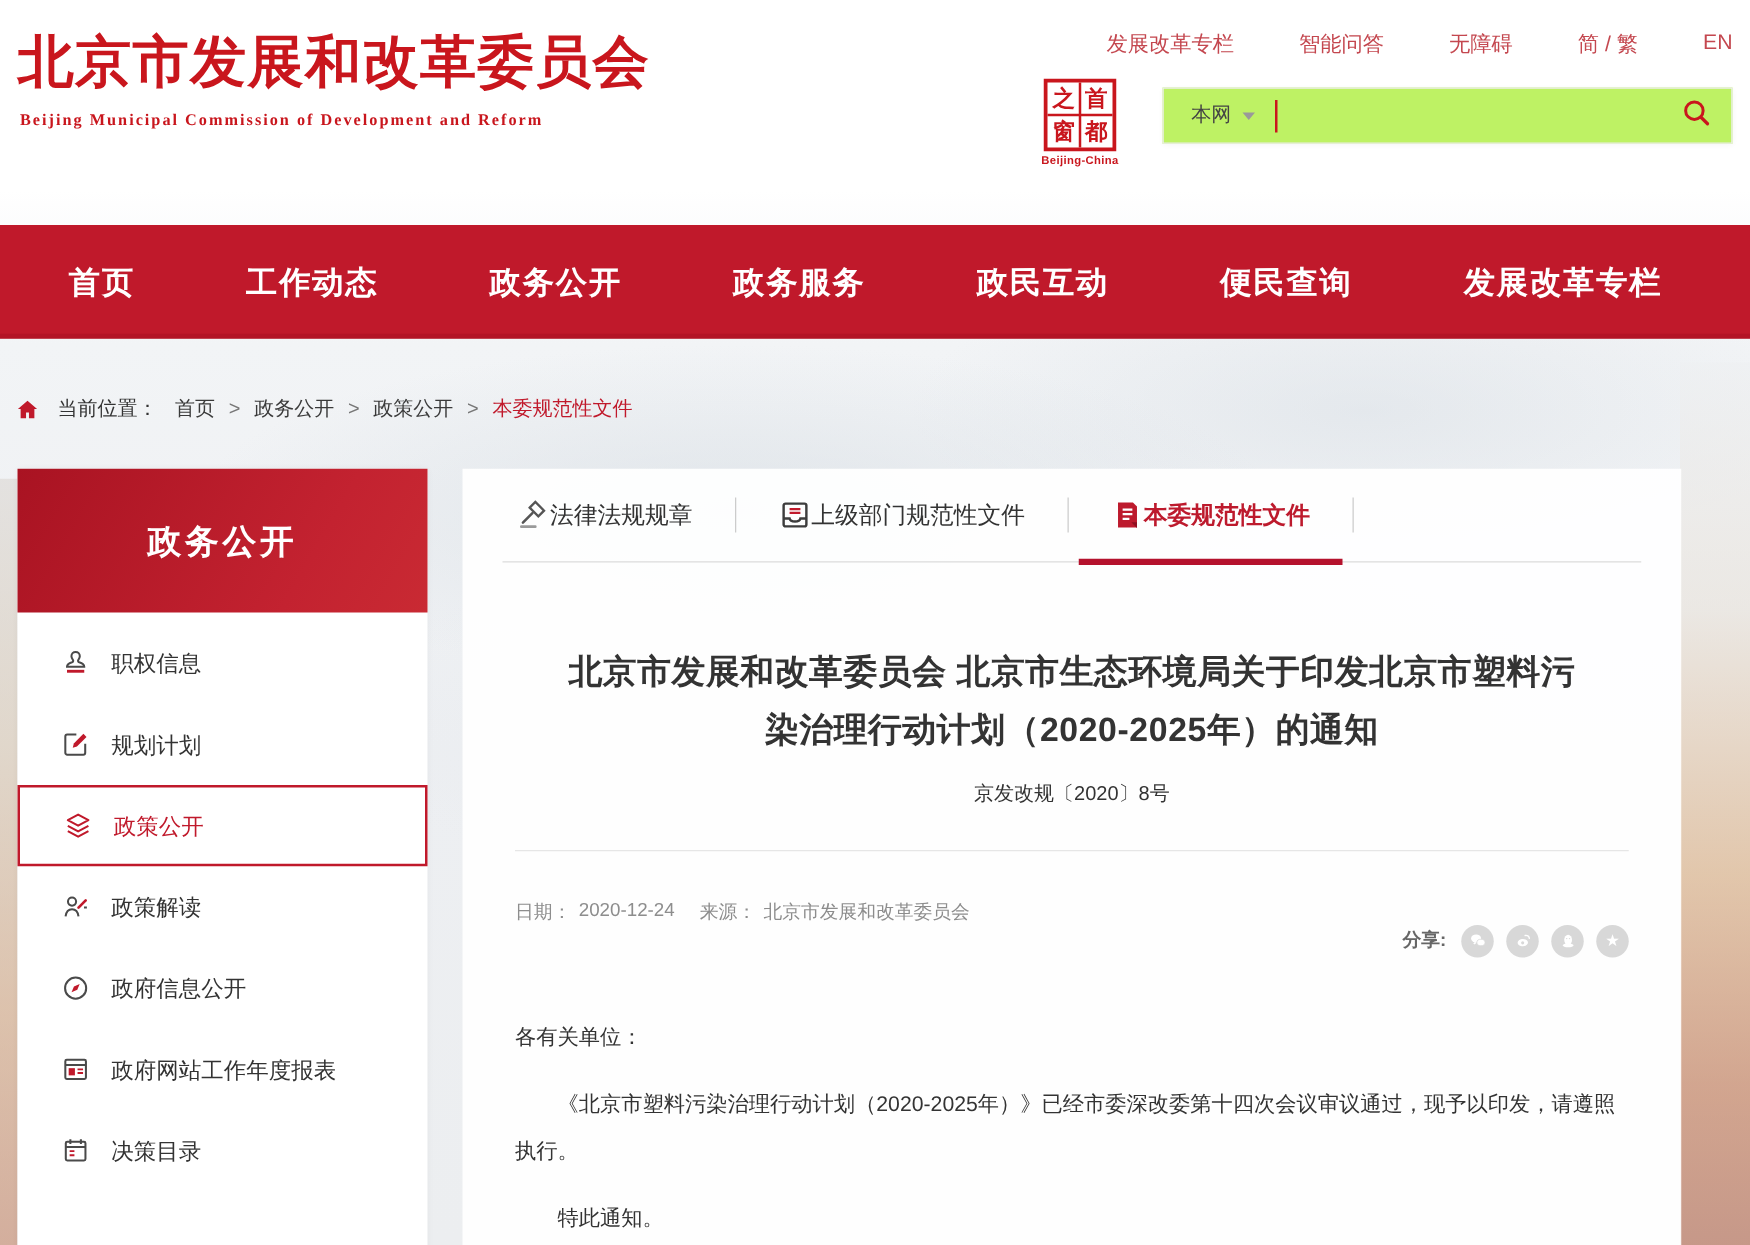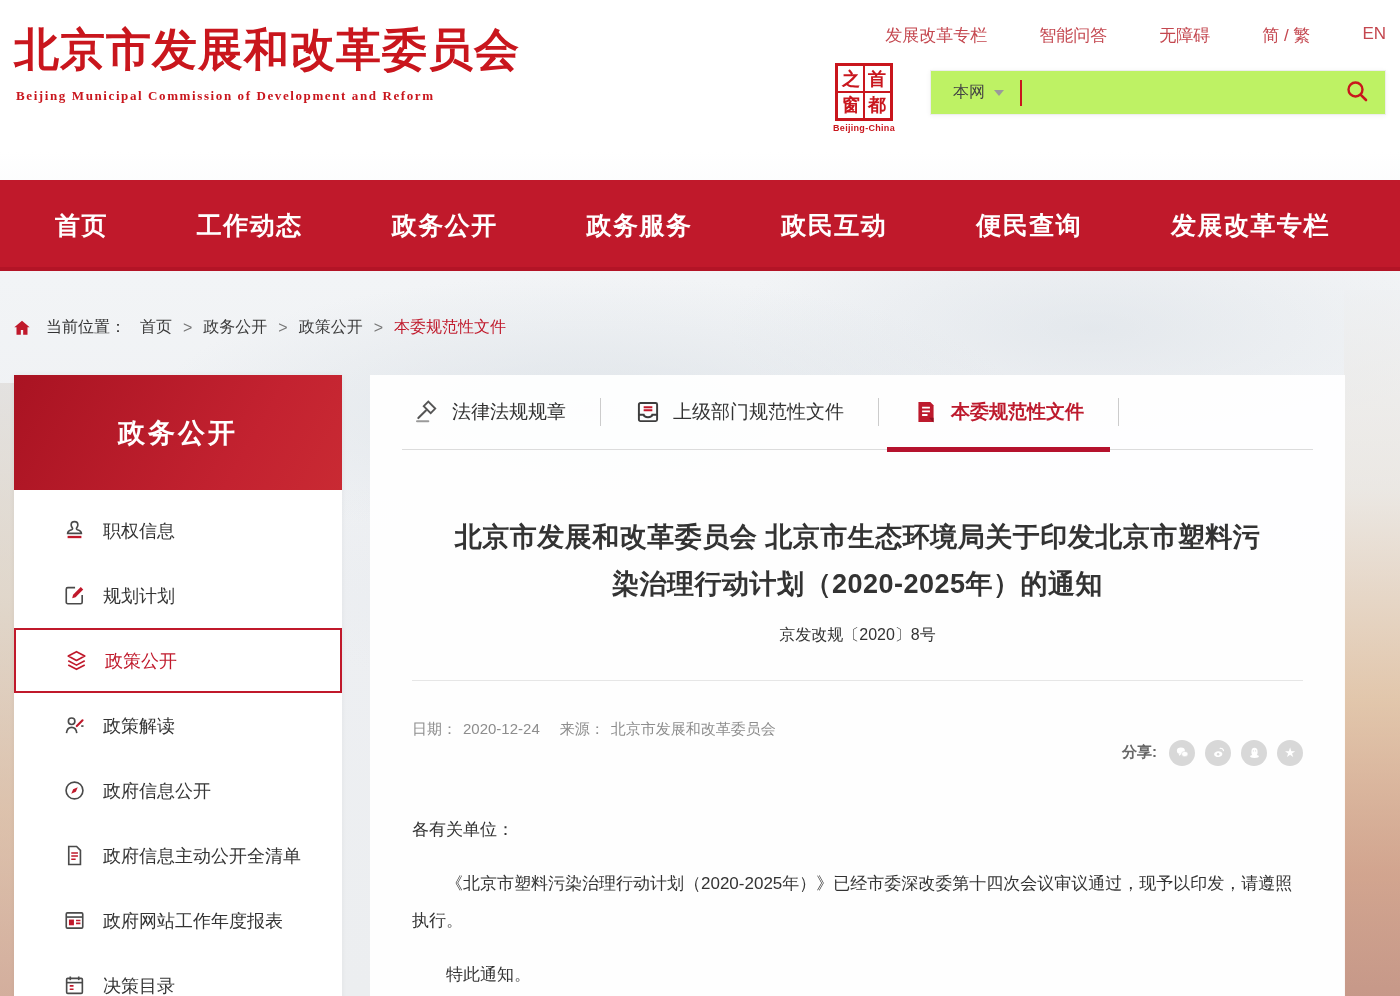--- a/index.html
+++ b/index.html
@@ -55,29 +55,29 @@
   .crumb{color:#3a3a3a;cursor:pointer;}
   .crumb-sep{margin:0 11px;color:#777;}
   .crumb.active{color:#c0192b;}
 
   
   .content{position:relative;z-index:1;display:flex;margin-top:37px;align-items:flex-start;}
   .sidebar{width:328px;margin-left:14px;flex:none;background:#fff;box-shadow:0 0 6px rgba(0,0,0,.05);}
   .side-head{height:115px;background:linear-gradient(120deg,#a91322 0%,#c32230 70%,#c92a33 100%);
     display:flex;align-items:center;justify-content:center;color:#fff;font-size:27px;font-weight:bold;letter-spacing:3px;}
   .side-body{padding:8px 0 0 0;min-height:510px;}
-  .side-item{height:65px;display:flex;align-items:center;padding-left:48px;gap:17px;
+  .side-item{height:65px;display:flex;align-items:center;padding-left:34px;gap:17px;
     font-size:18px;color:#333;cursor:pointer;box-sizing:border-box;}
   .side-item .ic{width:24px;height:24px;flex:none;display:flex;align-items:center;justify-content:center;}
   .side-item.active{border:2px solid #c0192b;color:#c0192b;}
 
   
   .main{flex:1;margin:0 55px 0 28px;background:rgba(255,255,255,.93);padding:0 42px 40px 42px;box-sizing:border-box;}
   .tabs{display:flex;align-items:center;height:74px;border-bottom:1px solid #dcdcdc;margin:0 -10px;}
-  .tab{position:relative;height:100%;display:flex;align-items:center;gap:12px;padding:0 12px;
+  .tab{position:relative;height:100%;display:flex;align-items:center;padding:0 12px;
     font-size:19px;color:#333;cursor:pointer;white-space:nowrap;}
   .tab-sep{width:1px;height:28px;background:#ccc;margin:0 22px;}
   .tab.active{color:#bd1a2d;font-weight:bold;}
   .tab.active::after{content:"";position:absolute;left:-14px;right:-14px;bottom:-3px;height:5px;background:#b5122d;}
   .tab .ic{display:flex;align-items:center;}
 
   .article-title{margin:64px auto 0;max-width:830px;text-align:center;
     font-size:27px;font-weight:bold;color:#333;line-height:1.75;letter-spacing:.5px;}
   .doc-num{margin-top:16px;text-align:center;font-size:16px;color:#333;}
   .rule{margin-top:34px;border:0;border-top:1px solid #e6e6e6;}
@@ -215,29 +215,20 @@
       <div class="side-item">
         <span class="ic">
           <svg width="23" height="23" viewBox="0 0 24 24">
               <circle cx="12" cy="12" r="8.8" fill="none" stroke="#4a4a4a" stroke-width="1.7"></circle>
               <path d="M8.6 15.4l2-4.8 4.8-2-2 4.8z" fill="#c0192b"></path>
             </svg>
         </span>
         <span>政府信息公开</span>
       </div>
 
-      <div class="side-item">
-        <span class="ic">
-          <svg width="23" height="23" viewBox="0 0 24 24">
-              <path d="M6 2.6h8.2l4 4V21.4H6z" fill="none" stroke="#4a4a4a" stroke-width="1.7"></path>
-              <path d="M8.6 9.4h7M8.6 12.6h7M8.6 15.8h4.6" stroke="#c0192b" stroke-width="1.6"></path>
-            </svg>
-        </span>
-        <span>政府信息主动公开全清单</span>
-      </div>
 
       <div class="side-item">
         <span class="ic">
           <svg width="23" height="23" viewBox="0 0 24 24">
               <rect x="3.4" y="4" width="17.2" height="16" rx="1.2" fill="none" stroke="#4a4a4a" stroke-width="1.7"></rect>
               <line x1="3.4" y1="8.4" x2="20.6" y2="8.4" stroke="#4a4a4a" stroke-width="1.7"></line>
               <rect x="6.2" y="11" width="5.2" height="6" fill="#c0192b"></rect>
               <path d="M13.6 12h4.6M13.6 15h4.6" stroke="#c0192b" stroke-width="1.6"></path>
             </svg>
         </span>

